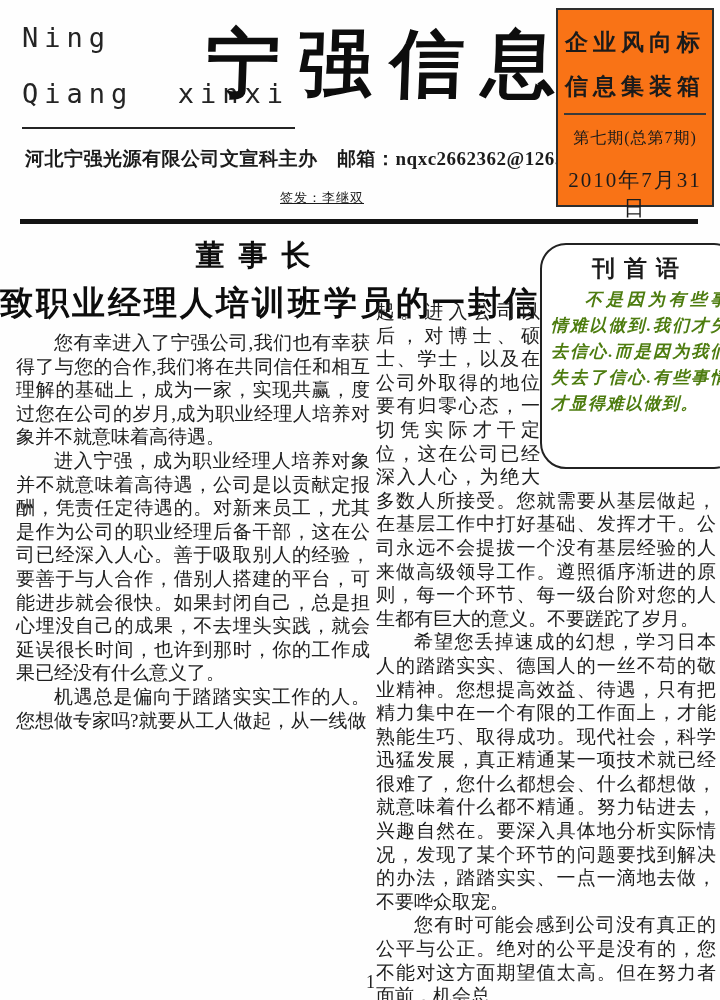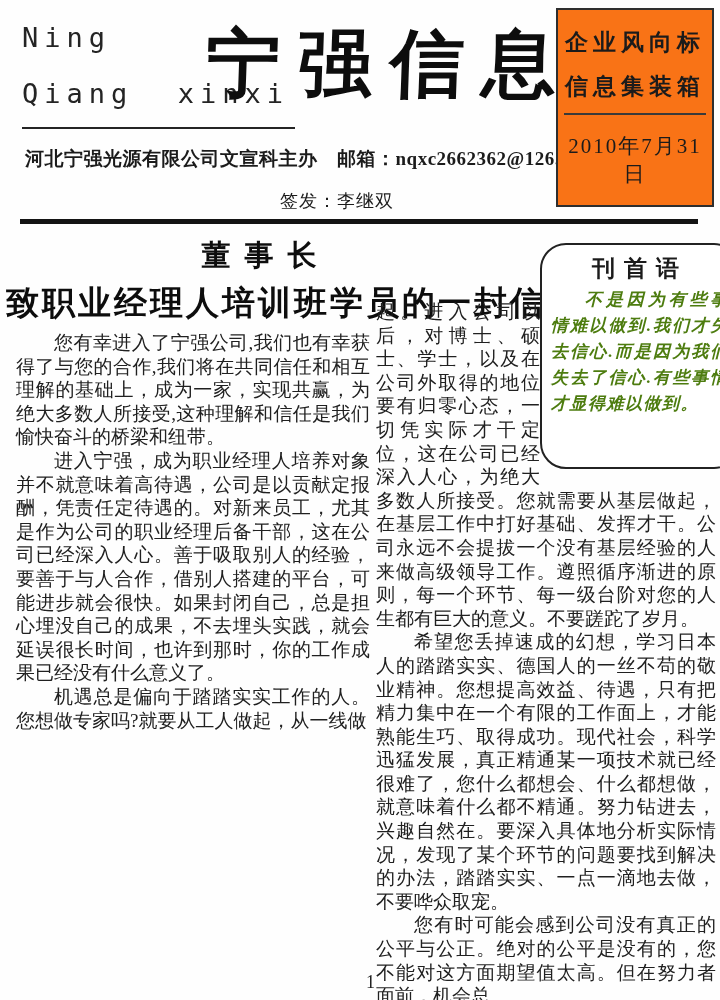--- a/index.html
+++ b/index.html
@@ -22,40 +22,40 @@
     font-size:74px;font-weight:900;line-height:1.25;
     letter-spacing:18px;white-space:nowrap;color:#0d0d0d;
     transform:skewX(-2deg);
   }
   .publisher{
     position:absolute;left:25px;top:146px;
     font-size:19px;font-weight:bold;letter-spacing:0.5px;white-space:pre;
   }
   .issuer{
     position:absolute;left:280px;top:189px;
-    font-size:18px;letter-spacing:1px;
+    font-size:13px;letter-spacing:1px;text-decoration:underline;
   }
   .head-rule{
     position:absolute;left:20px;top:219px;width:678px;height:5px;
     background:#141414;
   }
   
   .info-box{
     position:absolute;left:556px;top:8px;width:158px;height:199px;
     border:2px solid #2e2e2e;box-sizing:border-box;
     text-align:center;background:#f97316;
   }
   .ib-brand{font-size:23px;font-weight:bold;letter-spacing:5px;margin-top:17px;}
   .ib-brand2{font-size:23px;font-weight:bold;letter-spacing:5px;margin-top:13px;}
   .ib-sep{margin:11px 6px 0 6px;border-top:2px solid #3a3a3a;height:0;}
   .ib-issue{font-size:16px;margin-top:13px;letter-spacing:1px;}
   .ib-date{font-size:21px;margin-top:17px;letter-spacing:2px;}
   
   .article-head{
-    position:absolute;left:6px;top:236px;width:520px;text-align:center;
+    position:absolute;left:0;top:236px;width:520px;text-align:center;
     font-family:cursive;color:#0d0d0d;
   }
   .article-head .t1{font-size:29px;font-weight:900;letter-spacing:14px;}
   .article-head .t2{font-size:33px;font-weight:900;letter-spacing:3px;margin-top:5px;white-space:nowrap;}
   
   .foreword{
     position:absolute;left:540px;top:243px;width:200px;height:226px;
     box-sizing:border-box;border:2px solid #222;border-radius:26px;
     padding:7px 9px 6px 9px;background:#fff;
   }
@@ -91,35 +91,36 @@
 <div class="pinyin pinyin-2">Qiang  xinxi</div>
 <div class="main-title">宁强信息</div>
 <div class="publisher">河北宁强光源有限公司文宣科主办　邮箱：nqxc2662362@126.com</div>
 <div class="issuer">签发：李继双</div>
 <div class="head-rule"></div>
 
 <div class="info-box">
   <div class="ib-brand">企业风向标</div>
   <div class="ib-brand2">信息集装箱</div>
   <div class="ib-sep"></div>
+  <div class="ib-issue">第七期(总第7期)</div>
   <div class="ib-date">2010年7月31日</div>
 </div>
 
 <div class="article-head">
   <div class="t1">董事长</div>
   <div class="t2">致职业经理人培训班学员的一封信</div>
 </div>
 
 <div class="foreword">
   <div class="fw-title">刊首语</div>
   <div class="fw-body">不是因为有些事情难以做到.我们才失去信心.而是因为我们失去了信心.有些事情才显得难以做到。</div>
 </div>
 
 <div class="col col-left">
-    <p class="para indent">您有幸进入了宁强公司,我们也有幸获得了与您的合作,我们将在共同信任和相互理解的基础上，成为一家，实现共赢，为绝大多数人所接受,这种理解和信任是我们愉快奋斗的桥梁和纽带。</p>
+    <p class="para indent">您有幸进入了宁强公司,我们也有幸获得了与您的合作,我们将在共同信任和相互理解的基础上，成为一家，实现共赢，度过您在公司的岁月,成为职业经理人培养对象并不就意味着高待遇。</p>
     <p class="para indent">进入宁强，成为职业经理人培养对象并不就意味着高待遇，公司是以贡献定报酬，凭责任定待遇的。对新来员工，尤其是作为公司的职业经理后备干部，这在公司已经深入人心。善于吸取别人的经验，要善于与人合作，借别人搭建的平台，可能进步就会很快。如果封闭自己，总是担心埋没自己的成果，不去埋头实践，就会延误很长时间，也许到那时，你的工作成果已经没有什么意义了。</p>
     <p class="para indent">机遇总是偏向于踏踏实实工作的人。您想做专家吗?就要从工人做起，从一线做</p>
   </div>
 <div class="col col-right">
   <div class="fw-spacer"></div>
 <p class="para">起。进入公司以后，对博士、硕士、学士，以及在公司外取得的地位要有归零心态，一切凭实际才干定位，这在公司已经深入人心，为绝大多数人所接受。您就需要从基层做起，在基层工作中打好基础、发挥才干。公司永远不会提拔一个没有基层经验的人来做高级领导工作。遵照循序渐进的原则，每一个环节、每一级台阶对您的人生都有巨大的意义。不要蹉跎了岁月。</p>
     <p class="para indent">希望您丢掉速成的幻想，学习日本人的踏踏实实、德国人的一丝不苟的敬业精神。您想提高效益、待遇，只有把精力集中在一个有限的工作面上，才能熟能生巧、取得成功。现代社会，科学迅猛发展，真正精通某一项技术就已经很难了，您什么都想会、什么都想做，就意味着什么都不精通。努力钻进去，兴趣自然在。要深入具体地分析实际情况，发现了某个环节的问题要找到解决的办法，踏踏实实、一点一滴地去做，不要哗众取宠。</p>
     <p class="para indent">您有时可能会感到公司没有真正的公平与公正。绝对的公平是没有的，您不能对这方面期望值太高。但在努力者面前，机会总</p>
   </div>
 

